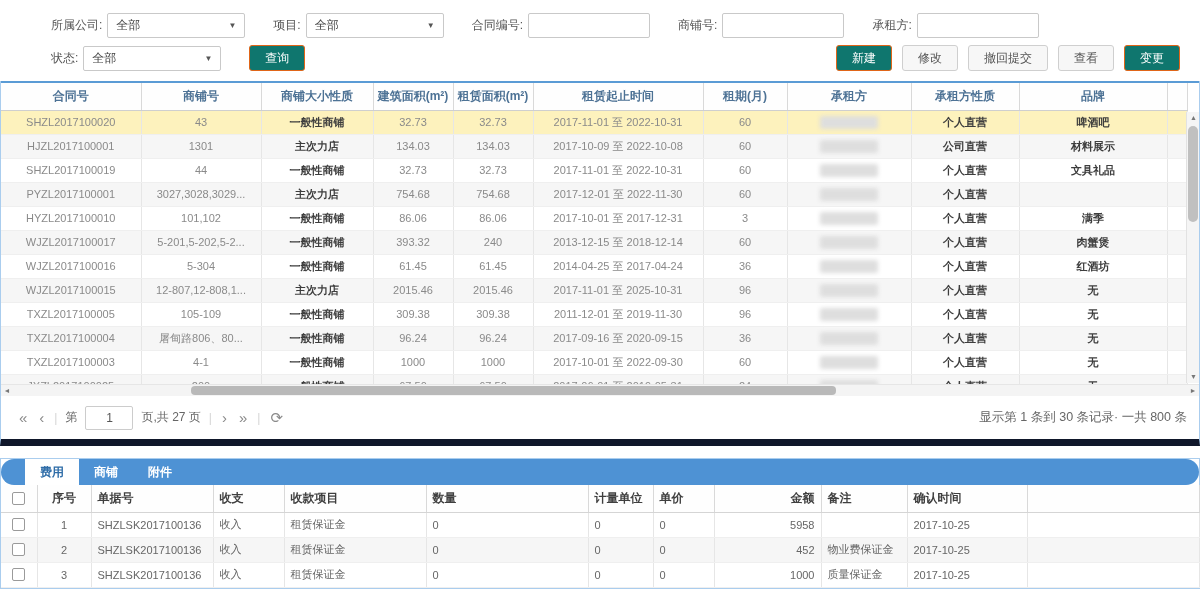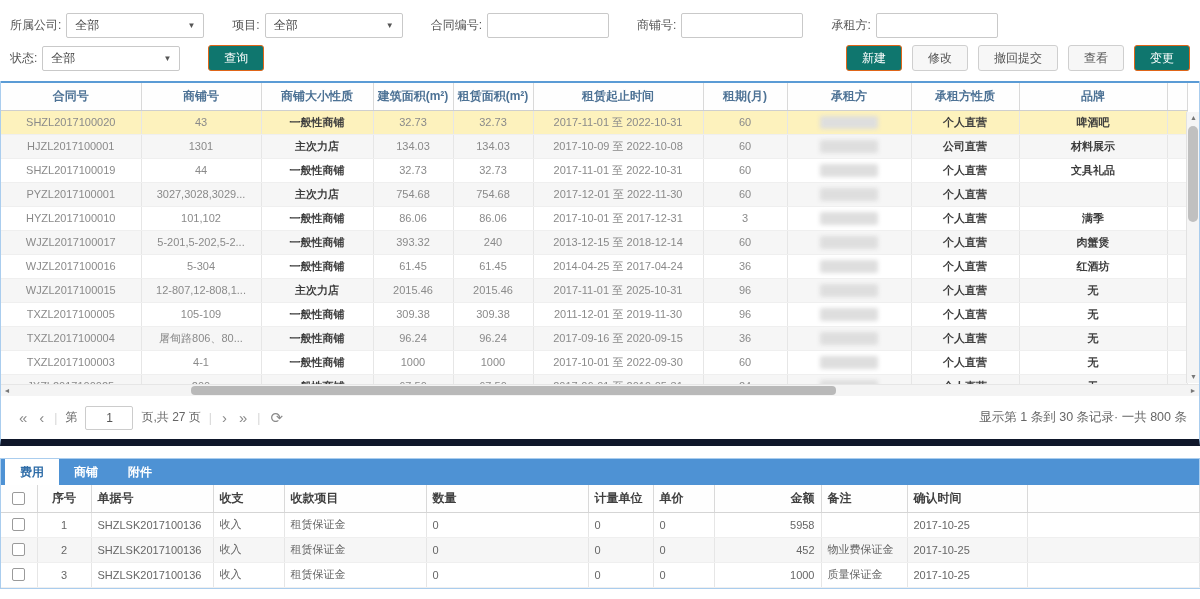--- a/index.html
+++ b/index.html
@@ -8,21 +8,21 @@
   .app{width:1200px;height:599px;padding-top:6px;}
 
   
   .tabbar{height:27px;background:#4e92d4;display:flex;align-items:flex-end;padding-left:10px;}
   .tab{height:27px;line-height:27px;padding:0 16px;font-size:12px;font-weight:bold;cursor:pointer;}
   .tab.home{color:#e85f3a;}
   .tab.active{background:#fff;color:#2f6da8;position:relative;border-radius:2px 2px 0 0;padding-right:24px;}
   .tab .close{position:absolute;top:1px;right:6px;font-size:11px;color:#35597c;line-height:11px;font-weight:bold;}
 
   
-  .filters{padding:7px 10px 6px 10px;font-size:12px;color:#555;}
+  .filters{padding:7px 20px 6px 10px;font-size:12px;color:#555;margin-left:41px;}
   .frow{display:flex;align-items:center;margin-bottom:7px;}
   .frow:last-child{margin-bottom:4px;}
   .flabel{margin-right:5px;white-space:nowrap;}
   .selectbox{width:138px;height:25px;border:1px solid #c9c9c9;border-radius:2px;background:#fff;
     display:flex;align-items:center;justify-content:space-between;padding:0 8px;color:#444;margin-right:28px;cursor:pointer;}
   .selectbox .caret{font-size:8px;color:#555;}
   .tinput{width:122px;height:25px;border:1px solid #c9c9c9;border-radius:2px;padding:0 6px;font-size:12px;color:#444;margin-right:28px;outline:none;}
   .btn{height:26px;padding:0 15px;font-size:12px;border-radius:3px;cursor:pointer;border:1px solid transparent;}
   .btn.orange{background:#0f766e;color:#fff;border-color:#e06518;}
   .btn.gray{background:#f7f7f7;color:#555;border-color:#cfcfcf;margin-left:10px;}
@@ -59,21 +59,21 @@
   .pager{height:43px;display:flex;align-items:center;padding:0 12px;color:#8a8a8a;font-size:14px;background:#fff;}
   .pbtn{margin:0 6px;cursor:pointer;color:#8a8a8a;font-size:15px;}
   .psep{color:#d5d5d5;margin:0 4px;font-size:12px;}
   .plabel{font-size:12px;color:#666;margin:0 4px;}
   .pinput{width:48px;height:24px;border:1px solid #ccc;border-radius:2px;text-align:center;font-size:12px;color:#555;margin:0 4px;outline:none;}
   .refresh{font-size:15px;color:#8a8a8a;margin-left:6px;cursor:pointer;}
   .summary{margin-left:auto;font-size:12.5px;color:#666;}
 
   
   .detail-frame{margin-top:12px;border:1px solid #aacdee;}
-  .dtabbar{height:26px;background:#4e92d4;display:flex;align-items:stretch;padding-left:4px;}
+  .dtabbar{height:26px;background:#4e92d4;display:flex;align-items:stretch;padding-left:24px;border-radius:13px;}
   .dtab{line-height:26px;padding:0 15px;font-size:12px;font-weight:bold;color:#fff;cursor:pointer;}
   .dtab.active{background:#fff;color:#2f6da8;}
   .detail-table{width:1198px;}
   .detail-table th{color:#3f3f3f;text-align:left;padding:0 6px;border-bottom:1px solid #d5d5d5;}
   .detail-table th.center,.detail-table td.center{text-align:center;}
   .detail-table td{height:25px;text-align:left;padding:0 6px;color:#666;}
   .detail-table tr:nth-child(even) td{background:#f6f6f6;}
   td.right,th.right{text-align:right !important;}
   .cb{display:inline-block;width:13px;height:13px;border:1px solid #9a9a9a;border-radius:2px;background:#fff;vertical-align:middle;cursor:pointer;}
 </style>

